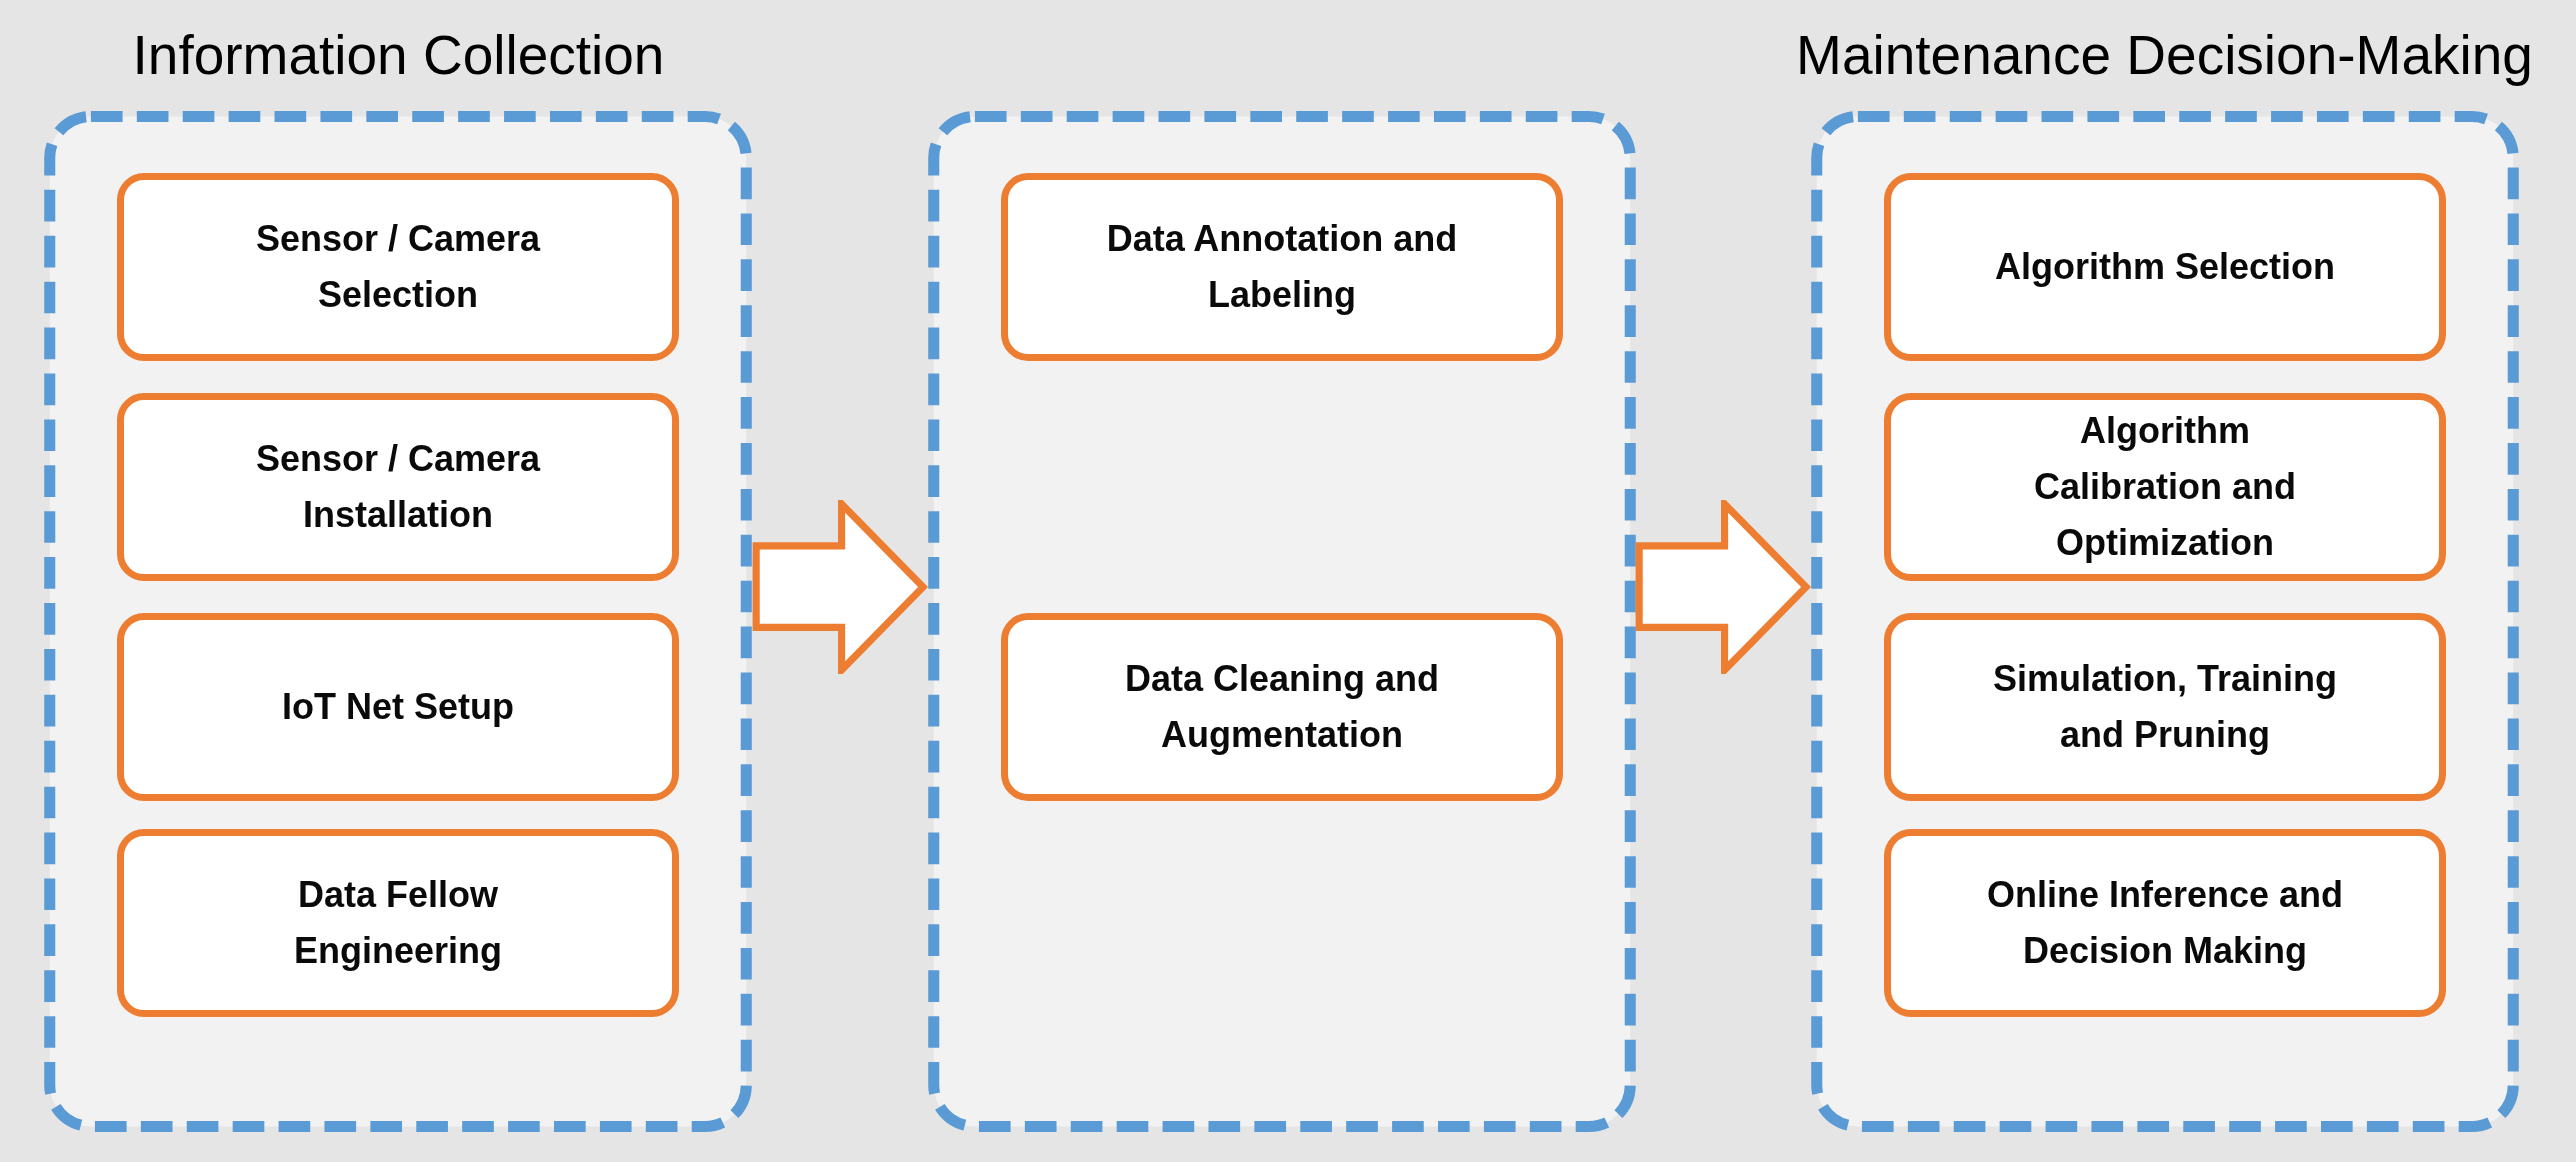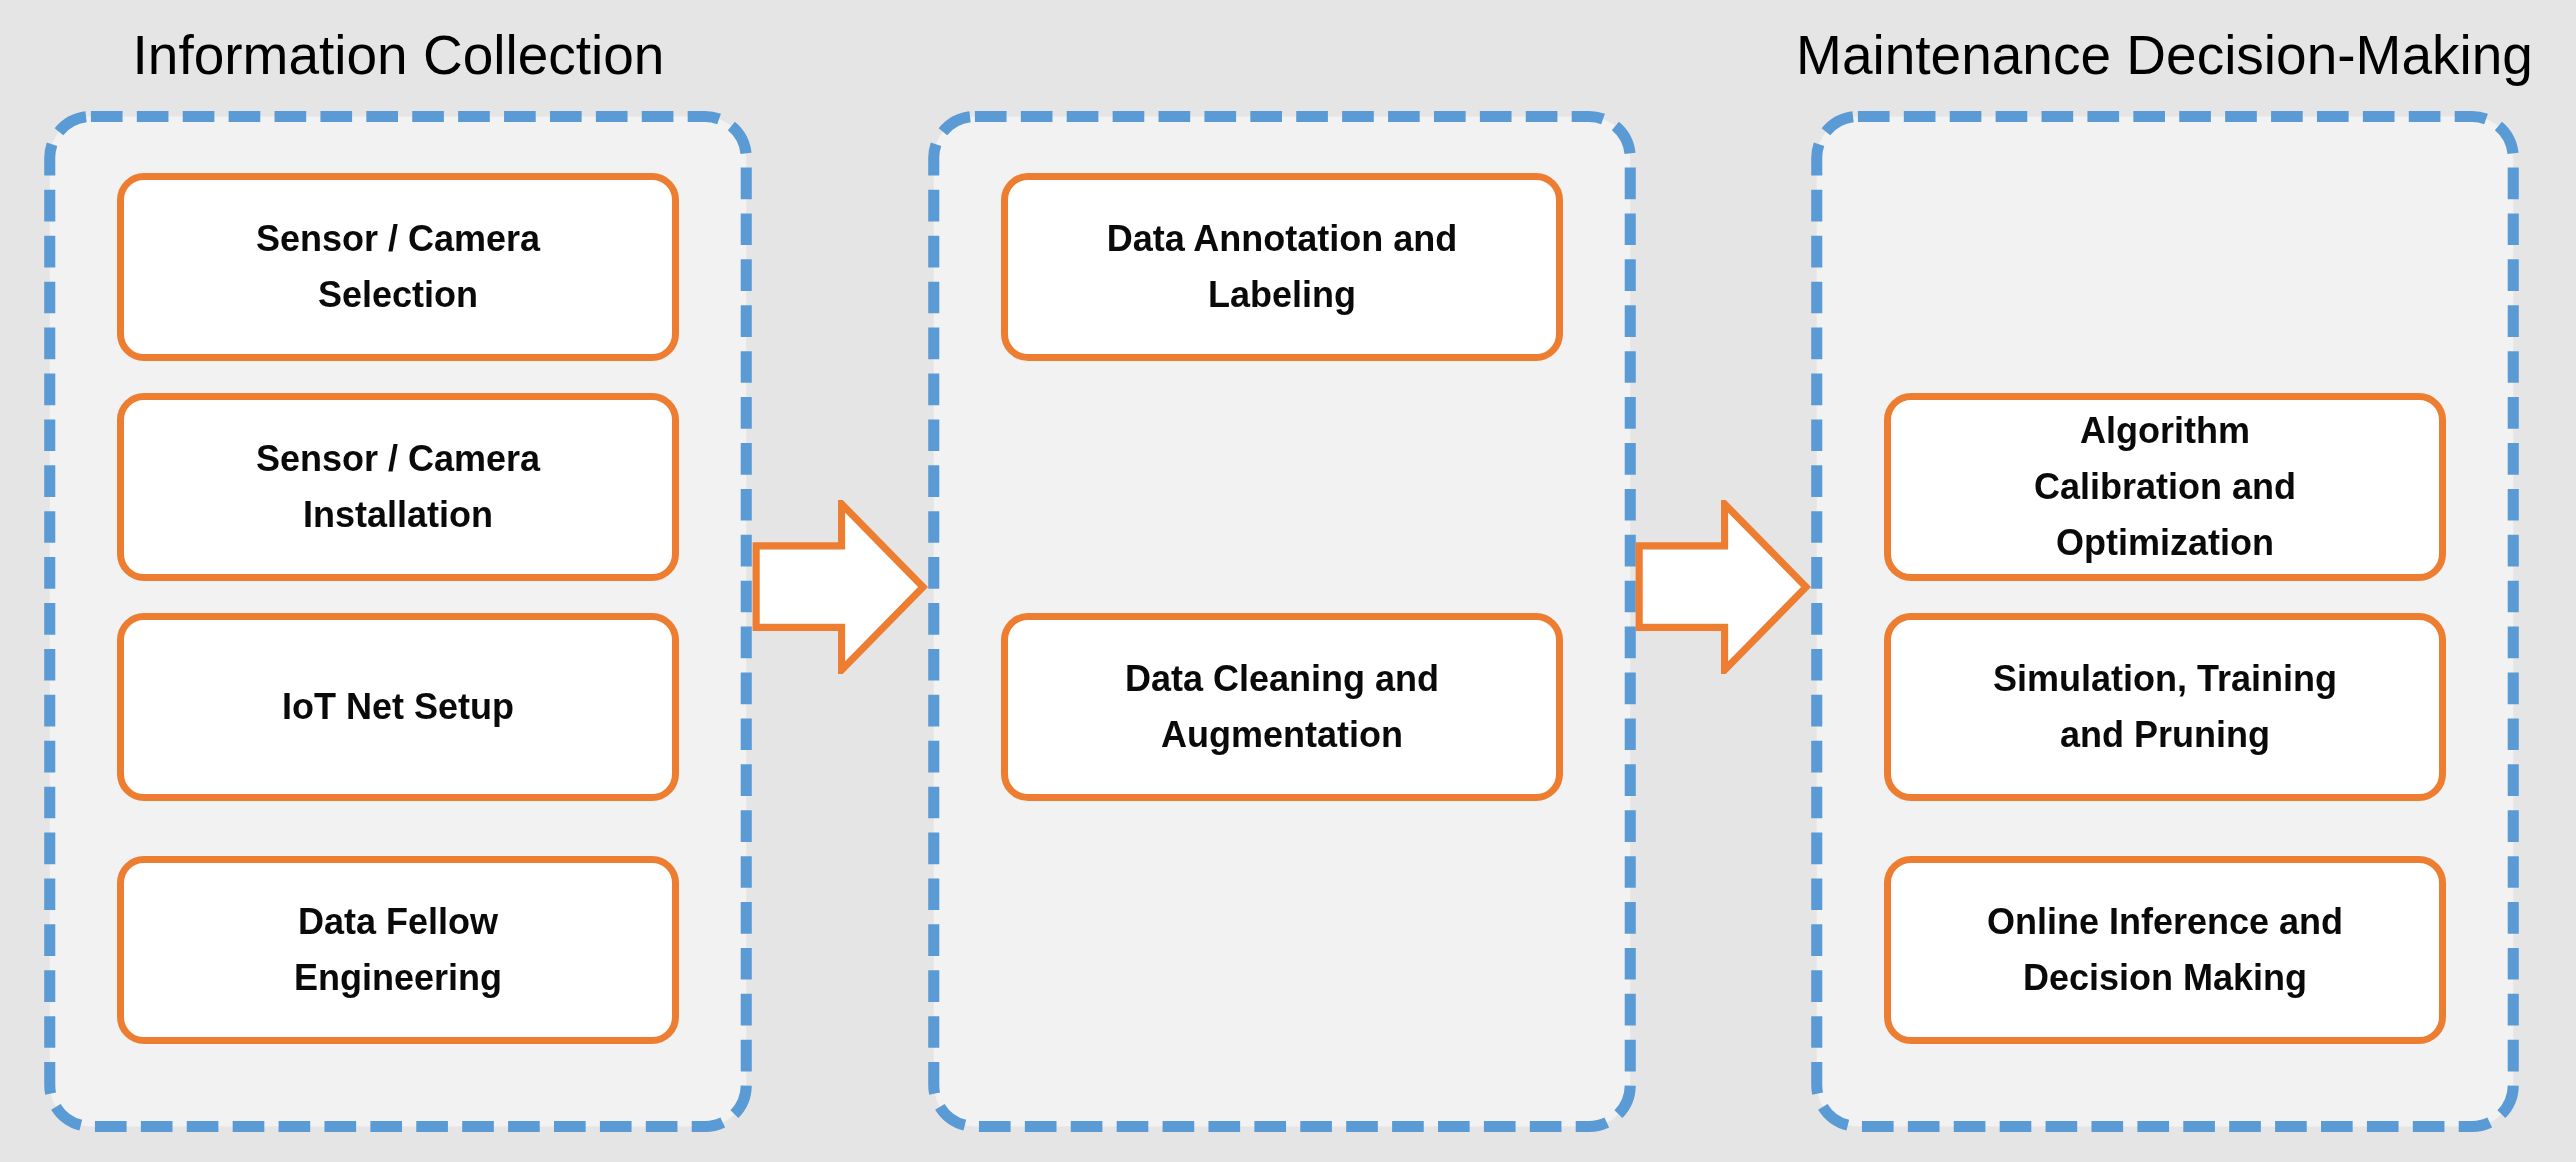--- a/index.html
+++ b/index.html
@@ -63,21 +63,21 @@
     font-size: 36px;
     font-weight: 700;
     line-height: 1.55;
     color: #0a0a0a;
     white-space: pre-line;
     padding: 0 16px;
   }
   .box-1 { top: 62px; }
   .box-2 { top: 282px; }
   .box-3 { top: 502px; }
-  .box-4 { top: 745px; }
+  .box-4 { top: 718px; }
 
   .arrow {
     position: absolute;
     top: 500px;
     width: 176px;
     height: 174px;
   }
   .arrow-1 { left: 752px; }
   .arrow-2 { left: 1635px; }
 </style>
@@ -117,20 +117,21 @@
   </div>
 
   <svg class="arrow arrow-2" viewBox="0 0 222 220">
     <polygon points="5,58 113,58 113,5 216,110 113,215 113,161 5,161" fill="#FFFFFF" stroke="#ED7D31" stroke-width="9" stroke-linejoin="miter"></polygon>
   </svg>
 
   <div class="stage stage-3">
     <svg class="frame" viewBox="0 0 894 1290">
       <rect x="7" y="7" width="880" height="1276" rx="52" ry="52" fill="#F2F2F2" stroke="#5B9BD5" stroke-width="14" stroke-dasharray="40 18"></rect>
     </svg>
+    <div class="box box-1">Algorithm Selection</div>
     <div class="box box-2">Algorithm
 Calibration and
 Optimization</div>
     <div class="box box-4">Online Inference and
 Decision Making</div>
     <div class="box box-3">Simulation, Training
 and Pruning</div>
   </div>
 
 </div>

